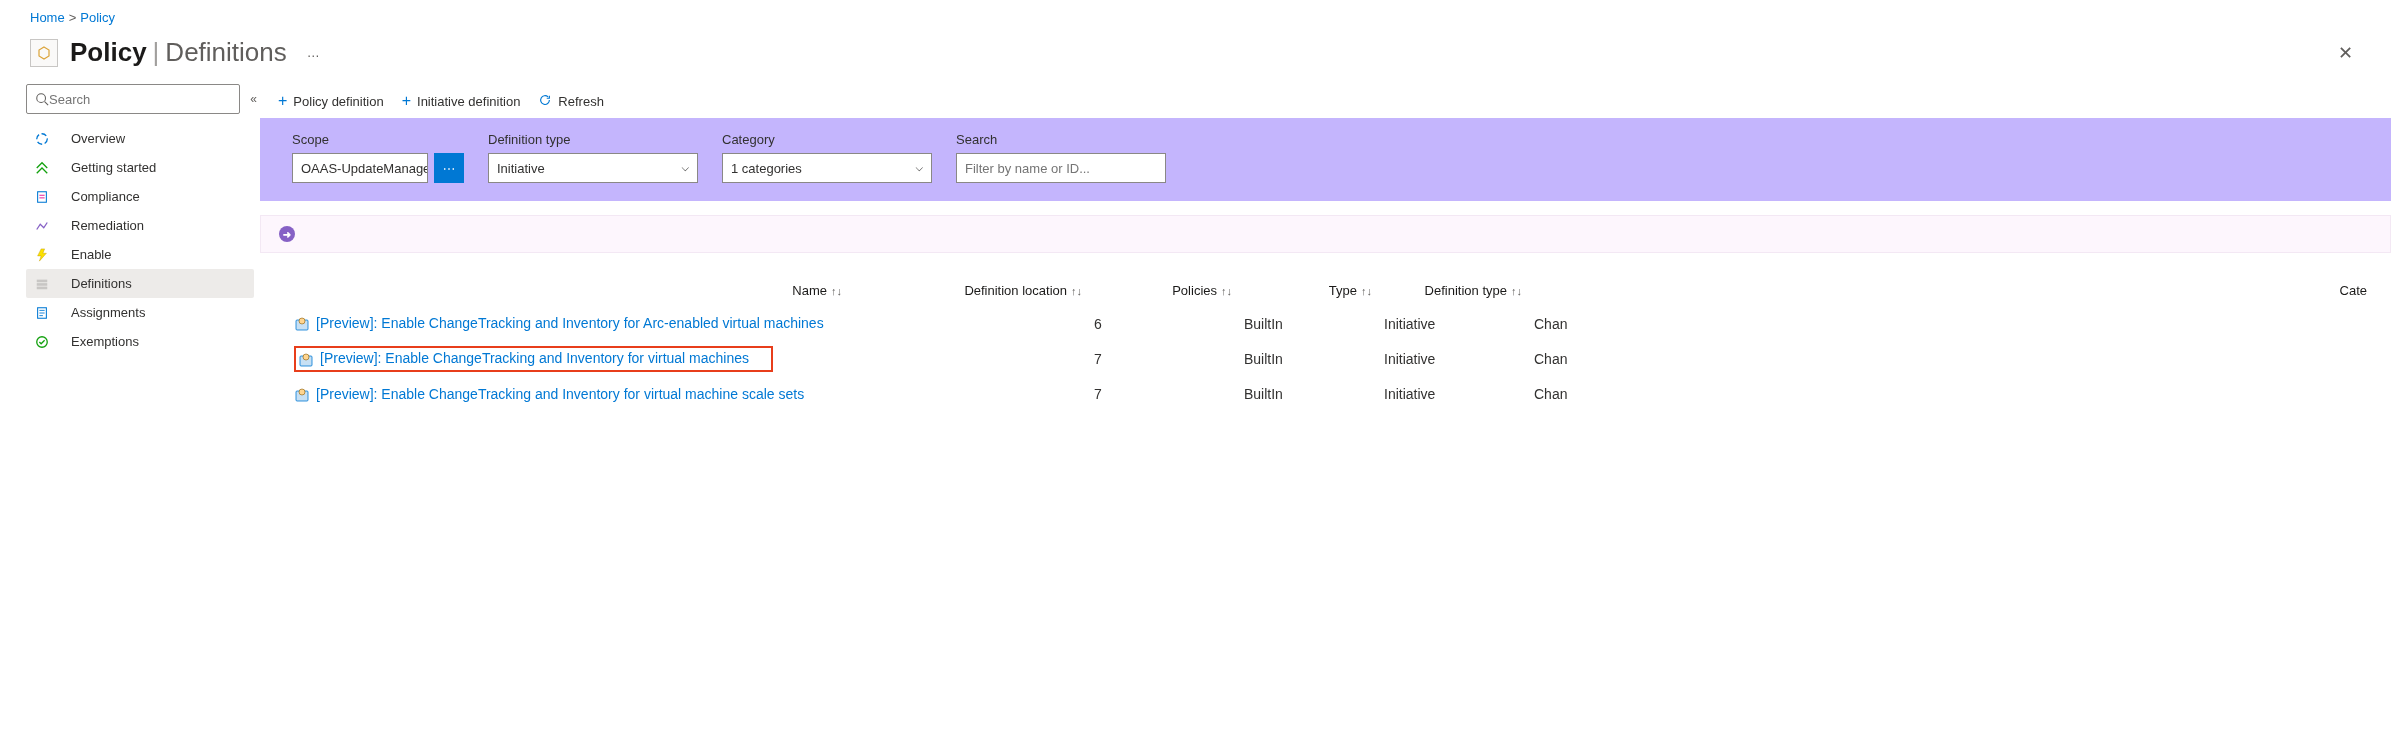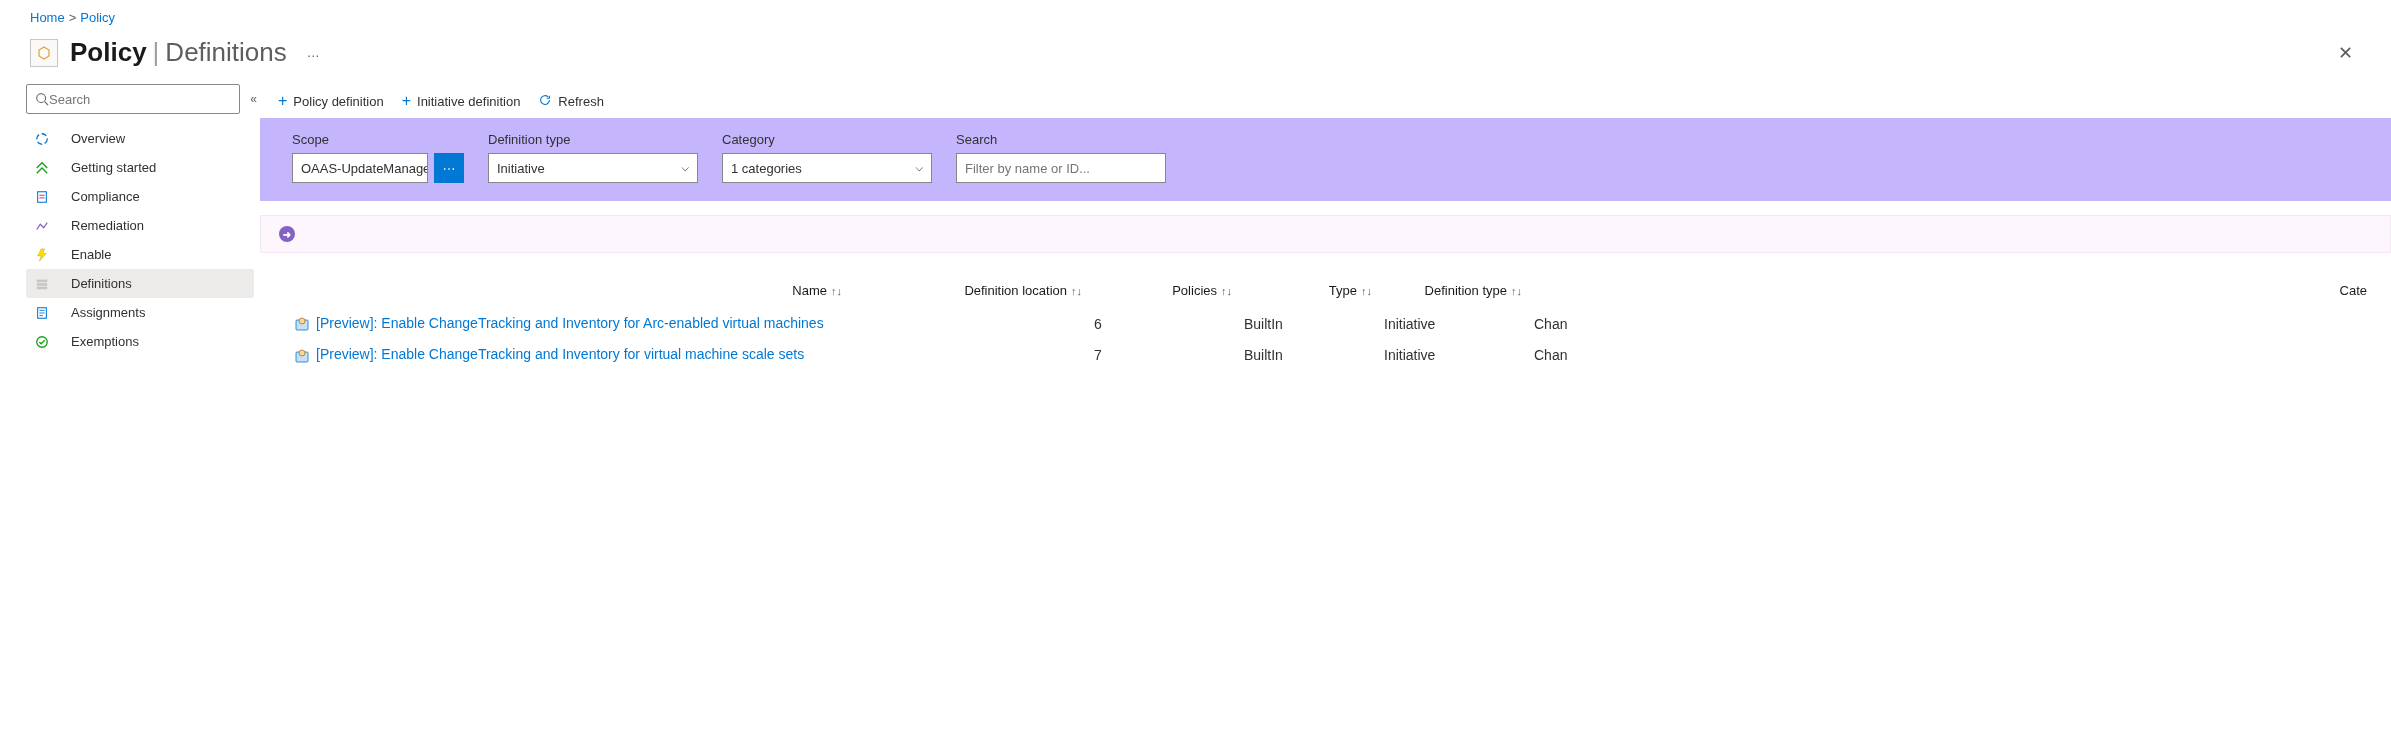--- a/index.html
+++ b/index.html
@@ -346,20 +346,33 @@
                       <circle cx="8" cy="5" r="3" fill="#ffd590" stroke="#8a5a00" stroke-width="0.6"></circle>
                     </svg>
                   </span><a class="row-link">[Preview]: Enable ChangeTracking and Inventory for Arc-enabled virtual machines</a></span></td>
               <td></td>
               <td>6</td>
               <td>BuiltIn</td>
               <td>Initiative</td>
               <td>Chan</td>
             </tr>
             <tr>
+              <td><span class="highlighted-cell"><span class="row-icon">
+                    <svg viewBox="0 0 16 16">
+                      <rect x="2" y="4" width="12" height="10" rx="1" fill="#c7e0f4" stroke="#0078d4" stroke-width="0.8"></rect>
+                      <circle cx="8" cy="5" r="3" fill="#ffd590" stroke="#8a5a00" stroke-width="0.6"></circle>
+                    </svg>
+                  </span><a class="row-link">[Preview]: Enable ChangeTracking and Inventory for virtual machines</a></span></td>
+              <td></td>
+              <td>7</td>
+              <td>BuiltIn</td>
+              <td>Initiative</td>
+              <td>Chan</td>
+            </tr>
+            <tr>
               <td><span><span class="row-icon">
                     <svg viewBox="0 0 16 16">
                       <rect x="2" y="4" width="12" height="10" rx="1" fill="#c7e0f4" stroke="#0078d4" stroke-width="0.8"></rect>
                       <circle cx="8" cy="5" r="3" fill="#ffd590" stroke="#8a5a00" stroke-width="0.6"></circle>
                     </svg>
                   </span><a class="row-link">[Preview]: Enable ChangeTracking and Inventory for virtual machine scale sets</a></span></td>
               <td></td>
               <td>7</td>
               <td>BuiltIn</td>
               <td>Initiative</td>

